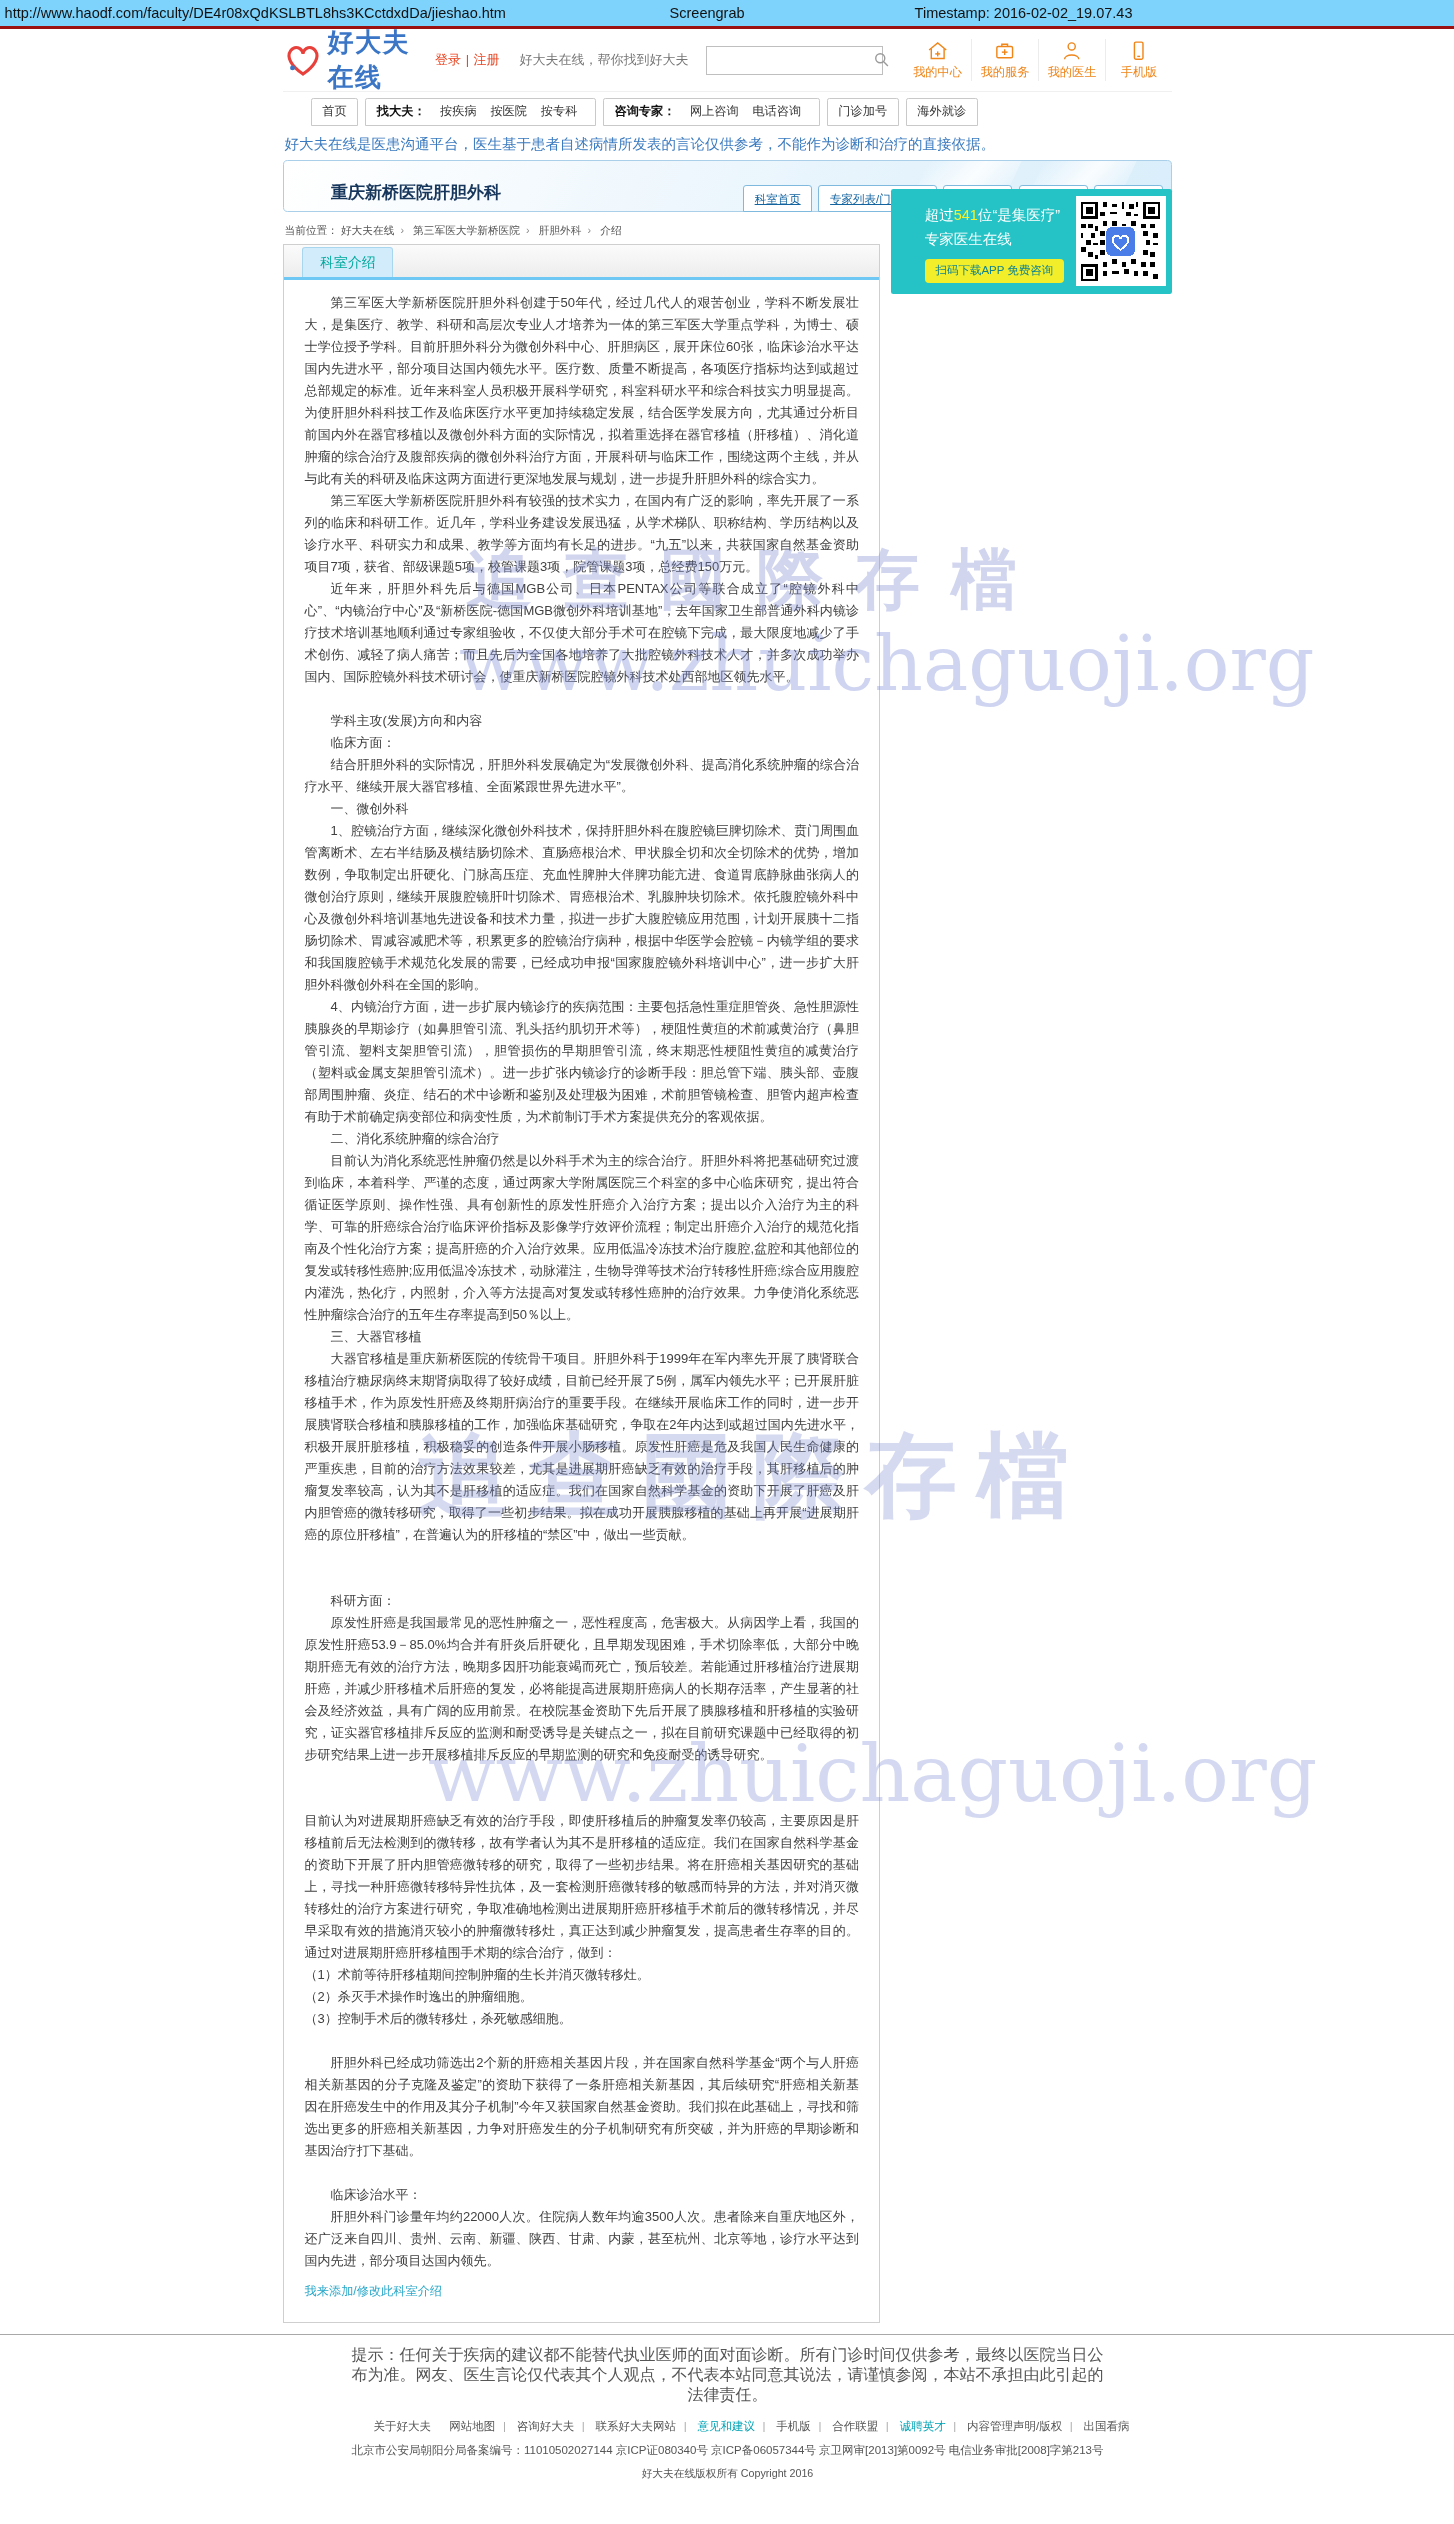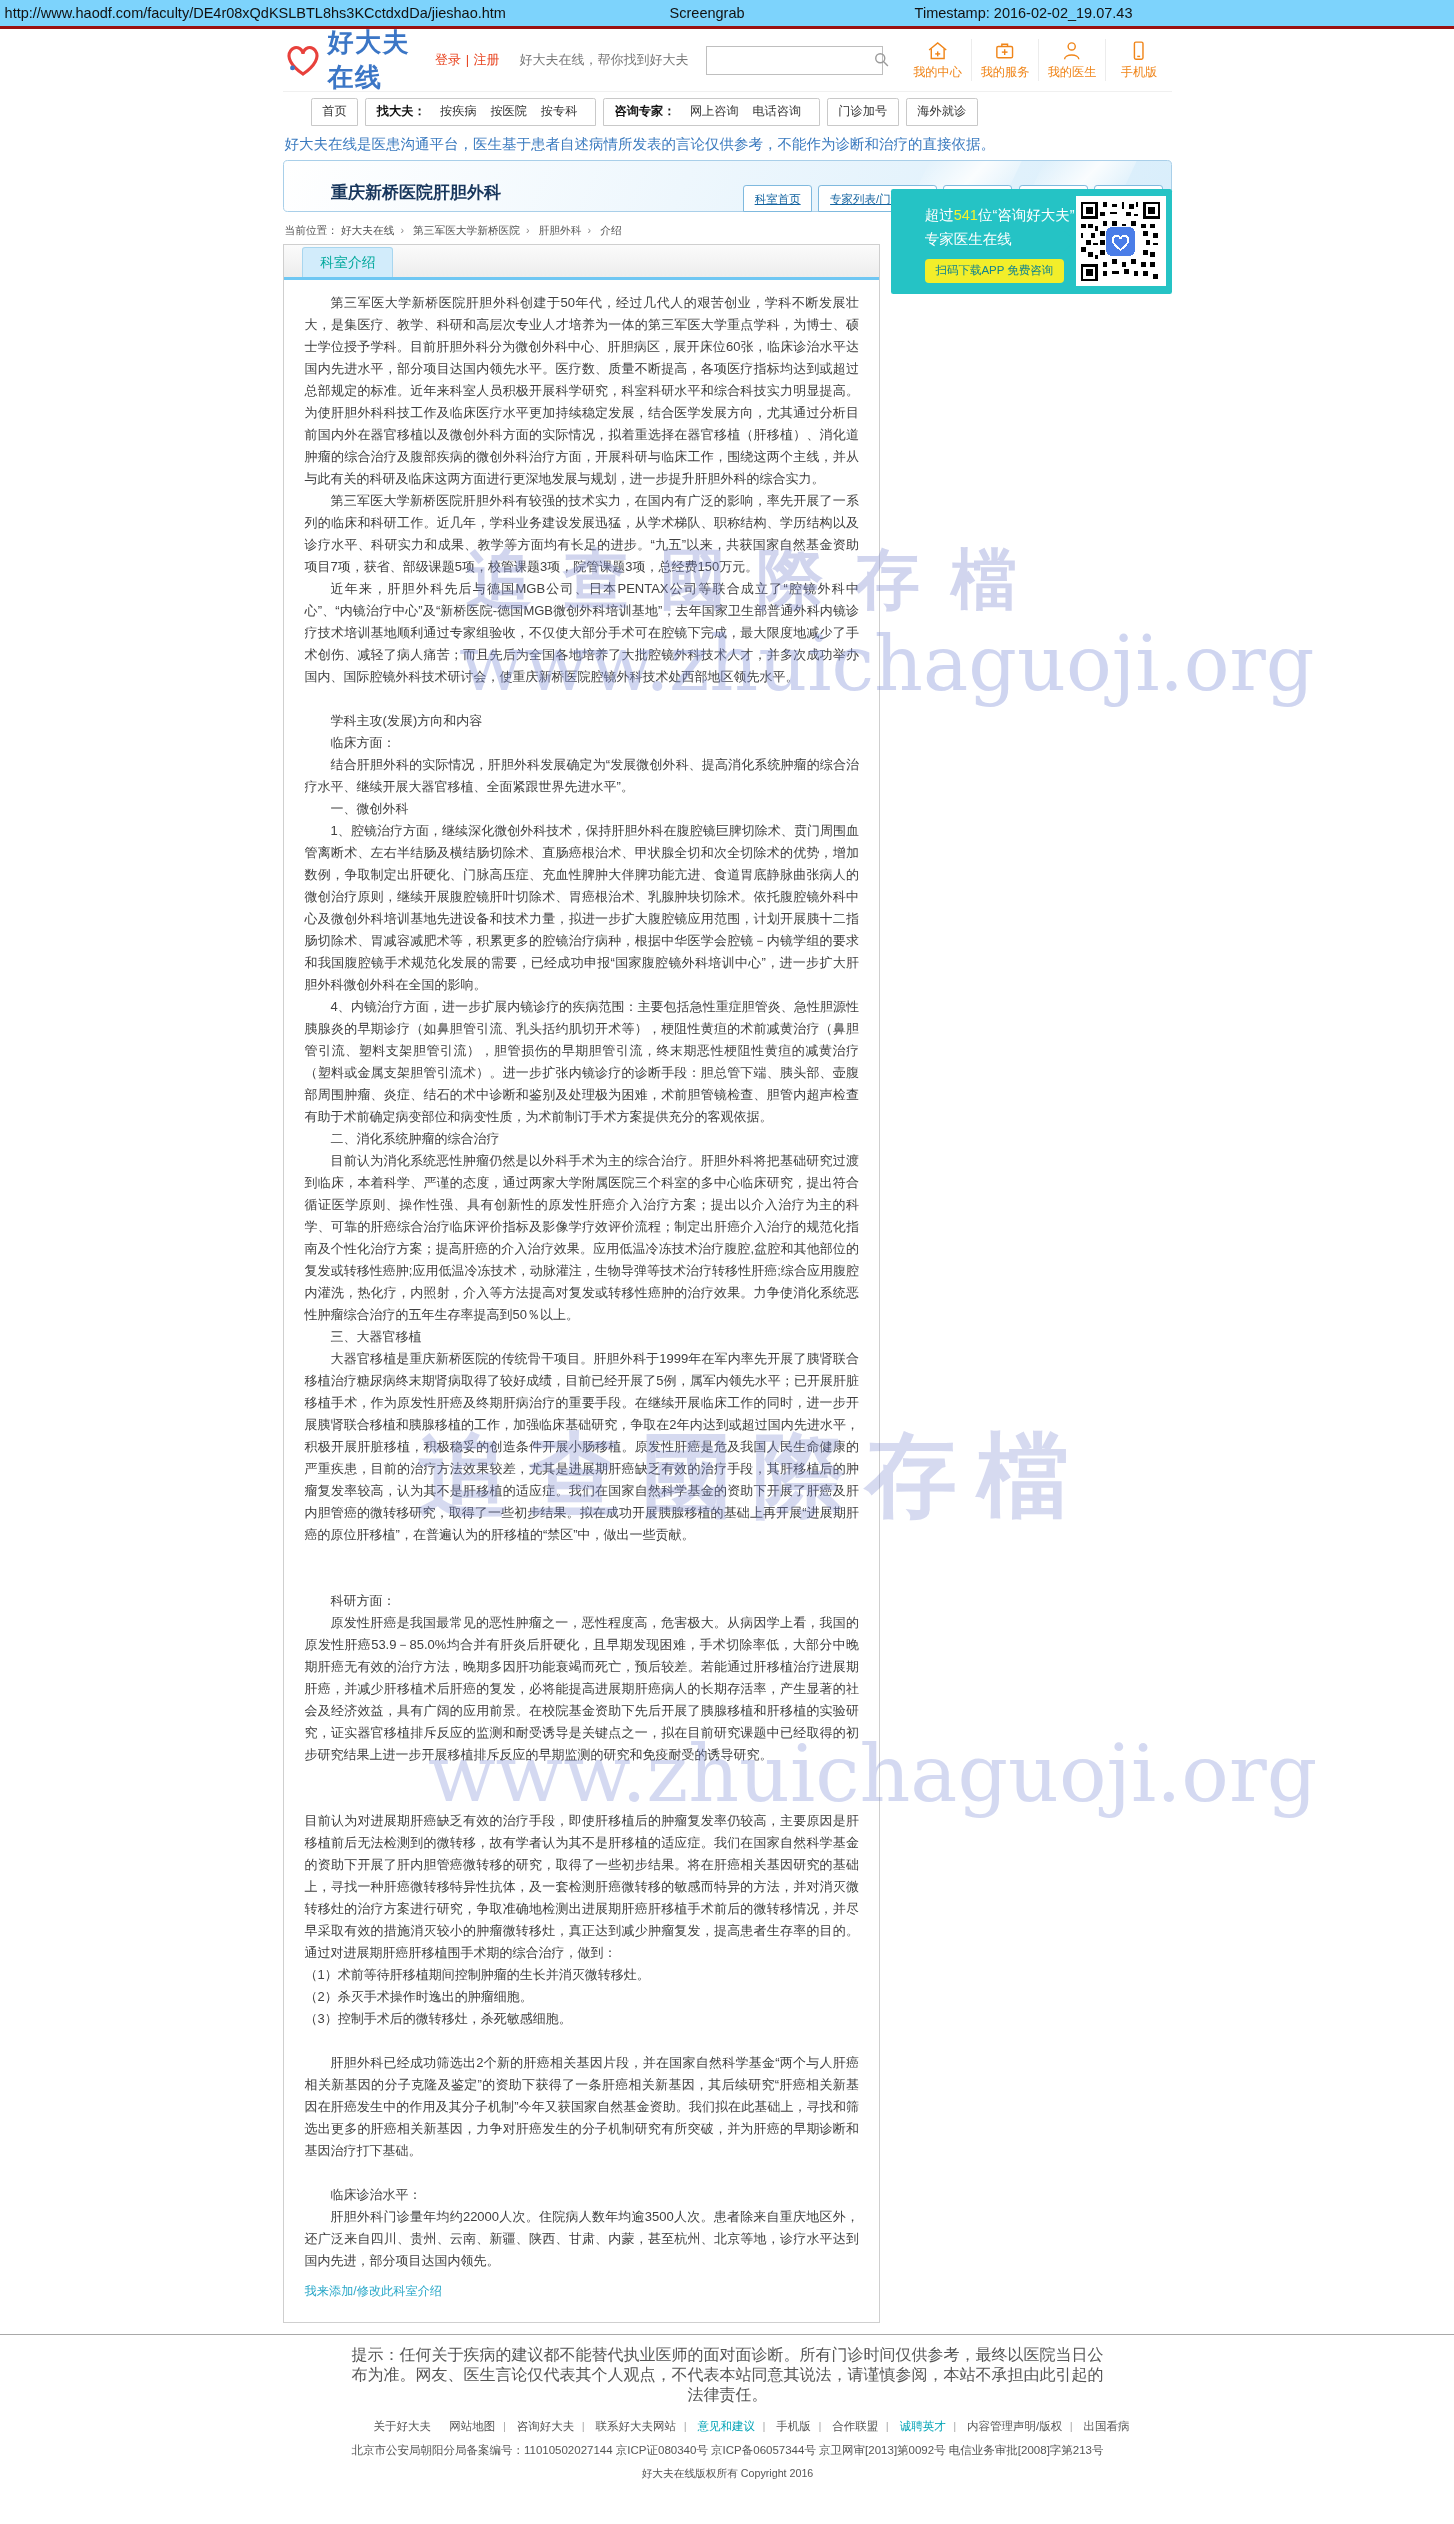--- a/index.html
+++ b/index.html
@@ -273,21 +273,21 @@
             <p class="indent">临床诊治水平：</p>
             <p class="indent">肝胆外科门诊量年均约22000人次。住院病人数年均逾3500人次。患者除来自重庆地区外，还广泛来自四川、贵州、云南、新疆、陕西、甘肃、内蒙，甚至杭州、北京等地，诊疗水平达到国内先进，部分项目达国内领先。</p>
             <a class="edit-link">我来添加/修改此科室介绍</a>
           </div>
         </div>
       </div>
 
       <div class="col-right">
         <div class="promo">
           <div class="l1">
-            <span>超过</span><span class="cnt">541</span><span>位“咨询好大夫”</span>
+            <span>超过</span><span class="cnt">541</span><span>位“是集医疗”</span>
           </div>
           <div class="l2">专家医生在线</div>
           <div class="btn">扫码下载APP 免费咨询</div>
           <div class="notch"></div>
           <div class="qrwrap">
             <svg width="79" height="79" viewBox="0 0 33 33" shape-rendering="crispEdges">
               <rect width="33" height="33" fill="#fff"></rect>
               <g fill="#000">
                 <rect x="0" y="0" width="7" height="7"></rect>
                   <rect x="26" y="0" width="7" height="7"></rect>

